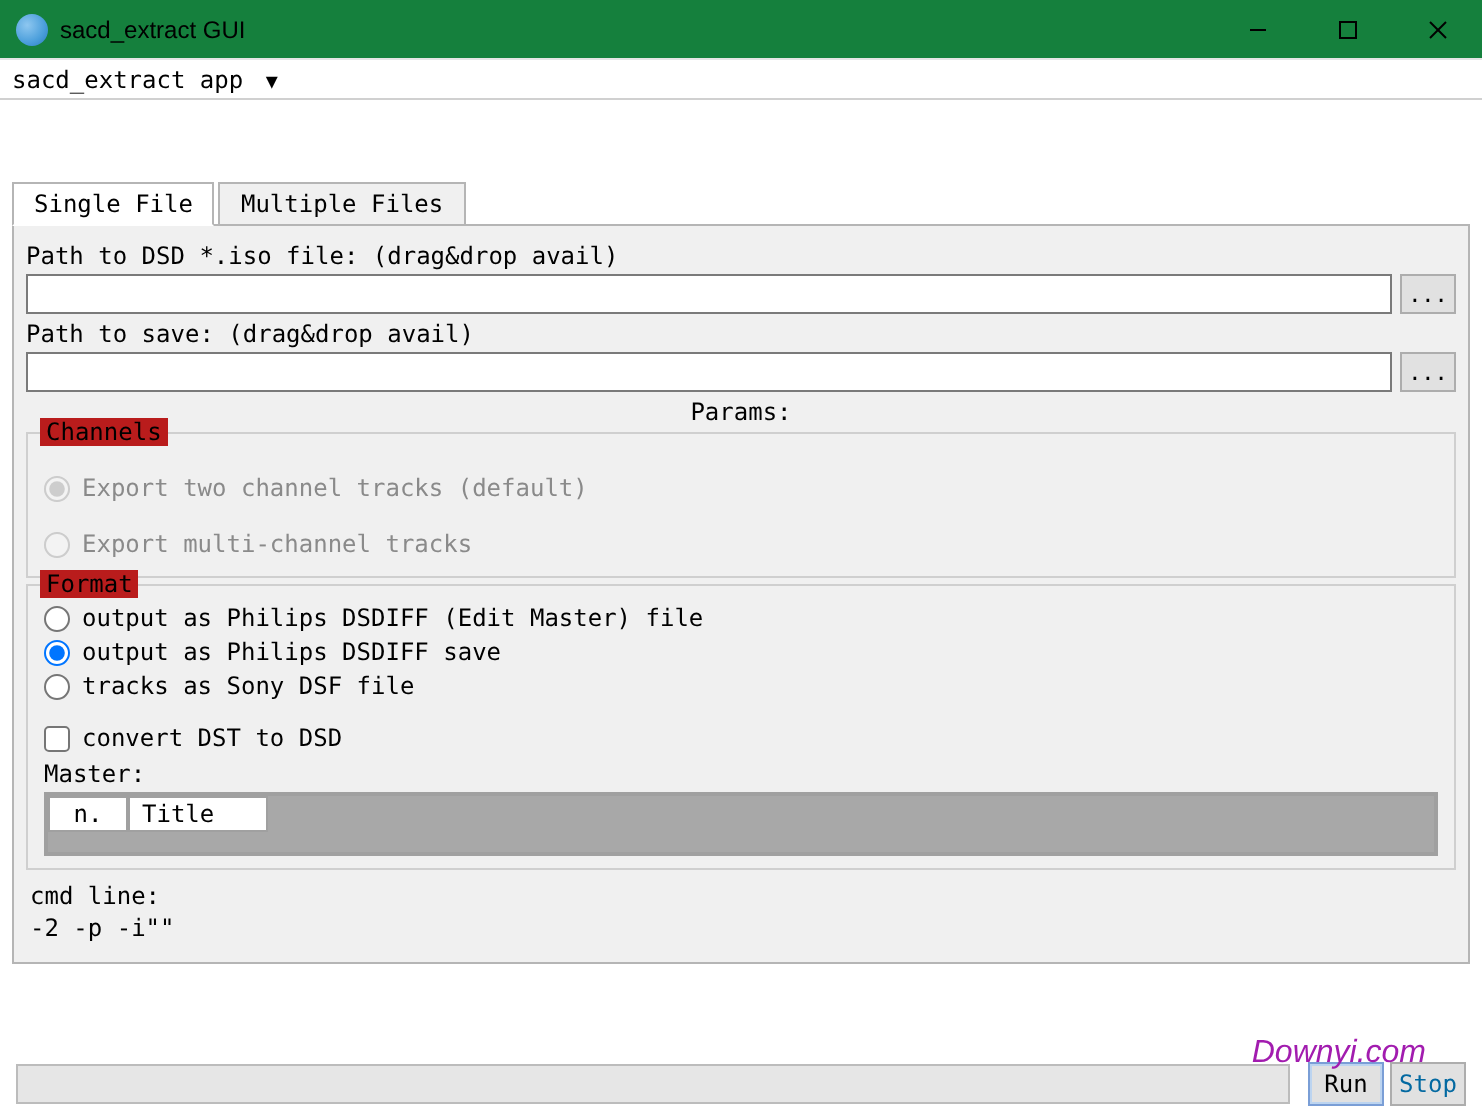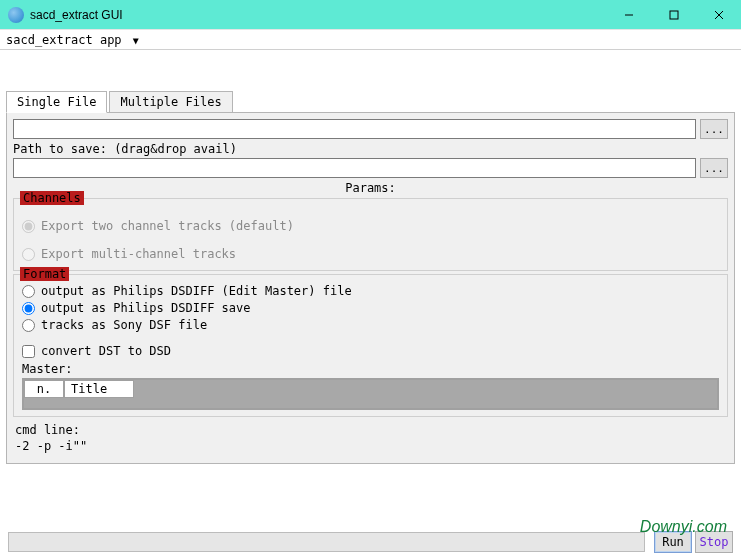--- a/index.html
+++ b/index.html
@@ -11,21 +11,21 @@
   height: 558px;
   overflow: hidden;
   position: relative;
 }
 .titlebar {
   height: 30px;
   display: flex;
   align-items: center;
   padding: 0 0 0 8px;
   border-bottom: 1px solid #e5e5e5;
-  background: #5eead4;
+  background: #15803d;
 }
 .titlebar .icon {
   width: 16px; height: 16px;
   border-radius: 50%;
   background: radial-gradient(circle at 35% 35%, #8ec7f0 0%, #4a9edb 60%, #2a7abf 100%);
   margin-right: 6px;
 }
 .titlebar .title { flex: 1; font-family: "Segoe UI", sans-serif; font-size: 12px; }
 .winbtns { display: flex; }
 .winbtn {
@@ -154,27 +154,27 @@
 }
 .runbtn, .stopbtn {
   width: 38px; height: 22px;
   border: 1px solid #adadad;
   background: #e1e1e1;
   display: flex; align-items: center; justify-content: center;
   font-size: 12px;
   margin-left: 3px;
 }
 .runbtn { border-color: #7a9ed6; box-shadow: 0 0 0 1px #bcd4f0 inset; }
-.stopbtn { color: #6d28d9; }
+.stopbtn { color: #0369a1; }
 .watermark {
   position: absolute;
-  bottom: 22px; right: 14px;
+  bottom: 22px; right: 28px;
   font-family: "Segoe UI", Arial, sans-serif;
   font-size: 16px;
-  color: #15803d;
+  color: #a21caf;
   font-style: italic;
   pointer-events: none;
 }
 </style>
 </head>
 <body>
 
 <div class="titlebar">
   <div class="icon"></div>
   <div class="title">sacd_extract GUI</div>
@@ -206,20 +206,21 @@
 </div>
 
 <div class="content">
   <div class="tabs">
     <div class="tab active">Single File</div>
     <div class="tab">Multiple Files</div>
   </div>
 
   <div class="tabpanel">
 
+    <div class="field-label">Path to DSD *.iso file: (drag&amp;drop avail)</div>
     <div class="input-row">
       <input type="text" value="" style="">
       <div class="browse-btn">...</div>
     </div>
 
     <div class="field-label">Path to save: (drag&amp;drop avail)</div>
     <div class="input-row">
       <input type="text" value="" style="">
       <div class="browse-btn">...</div>
     </div>

